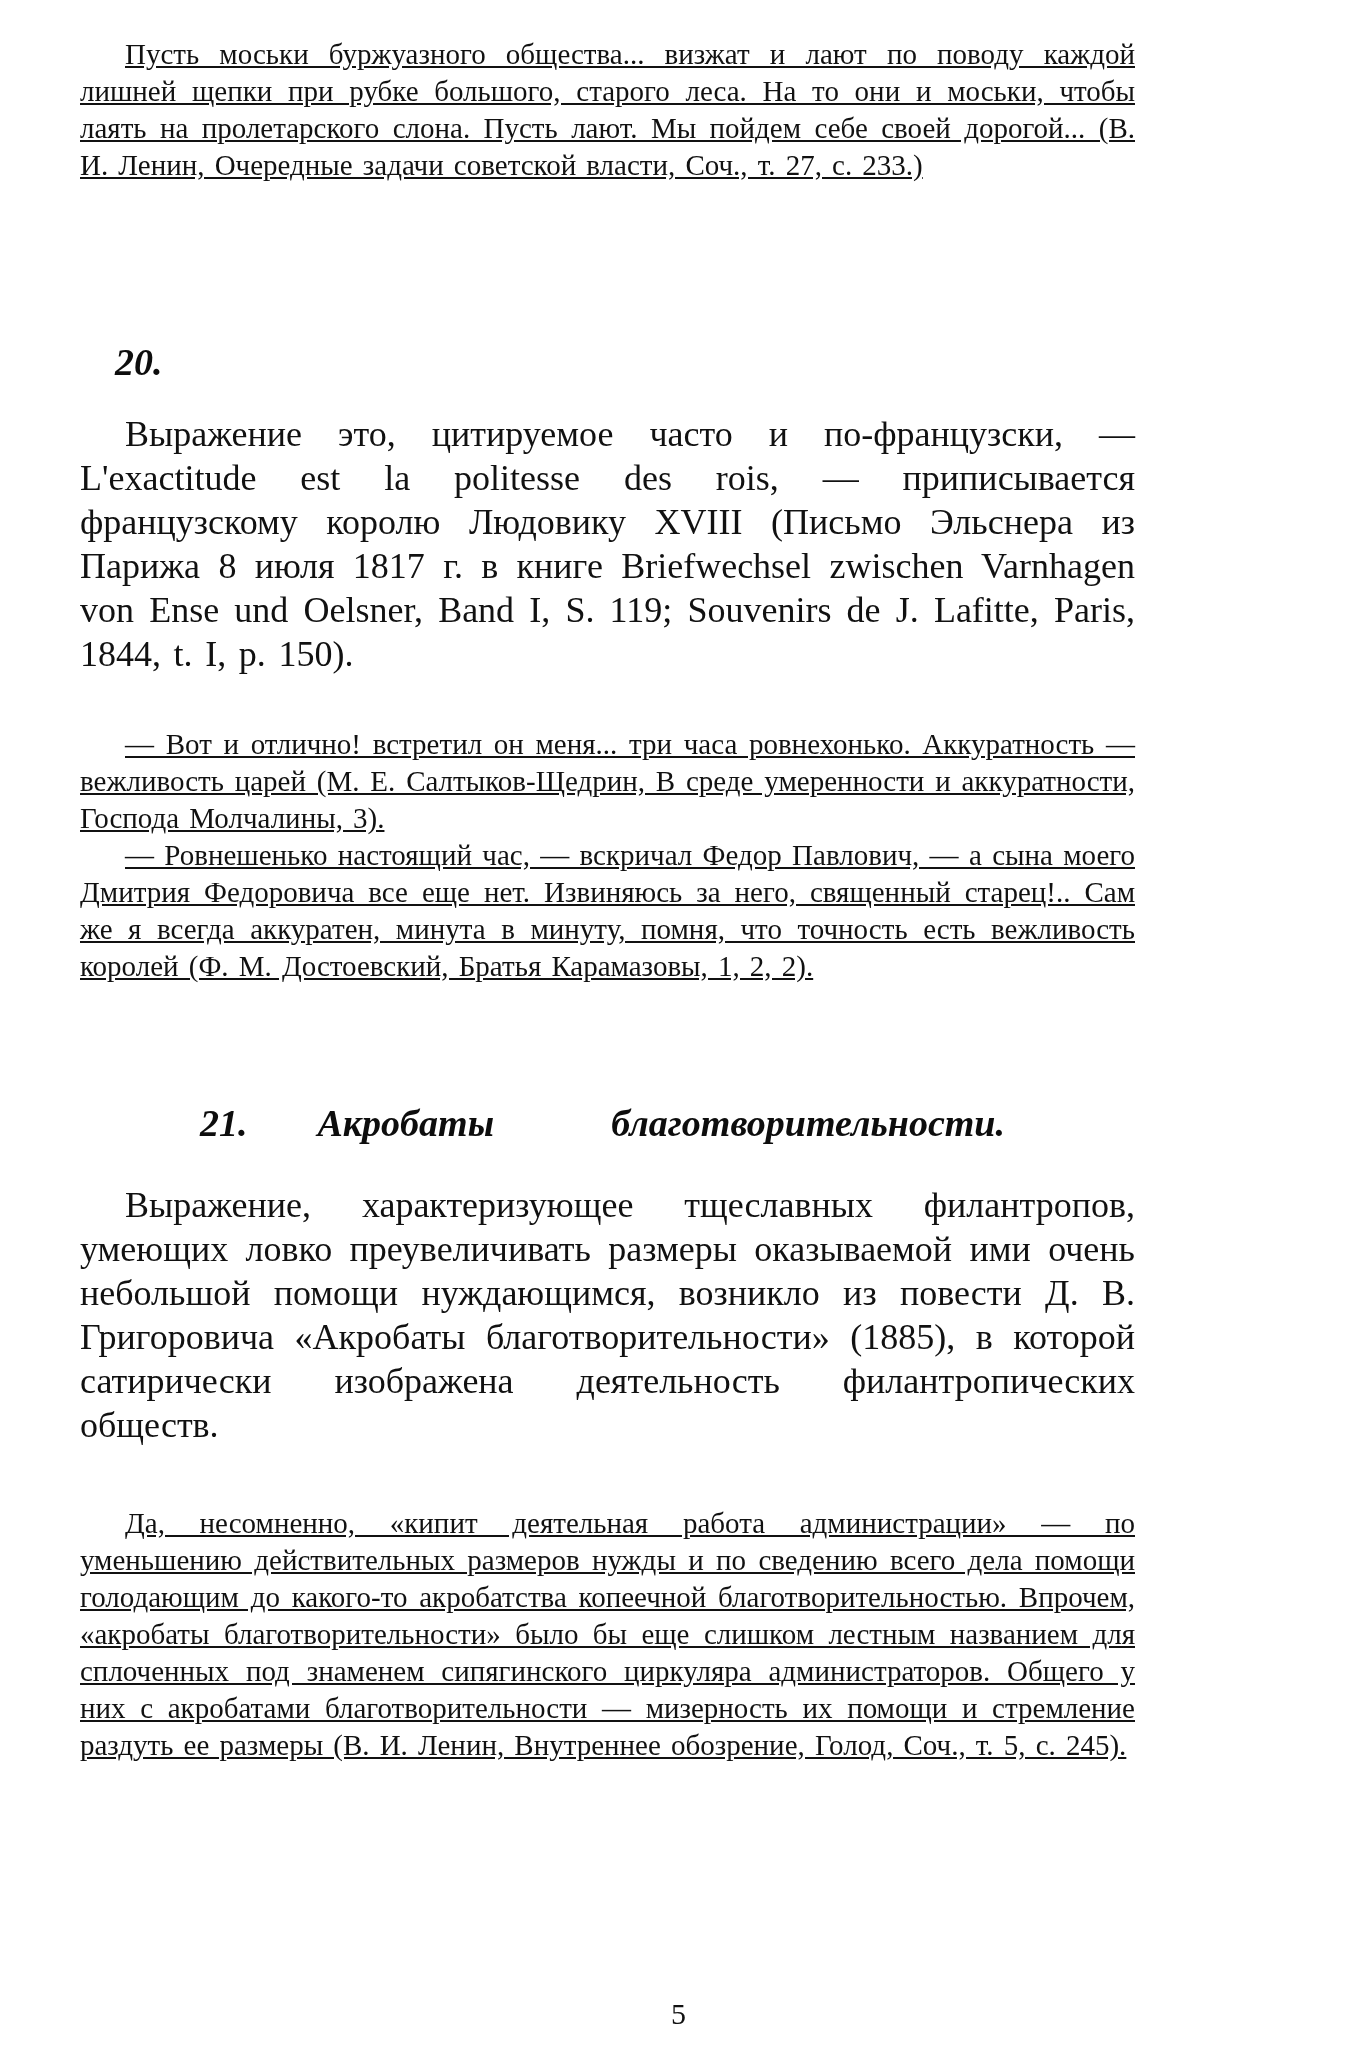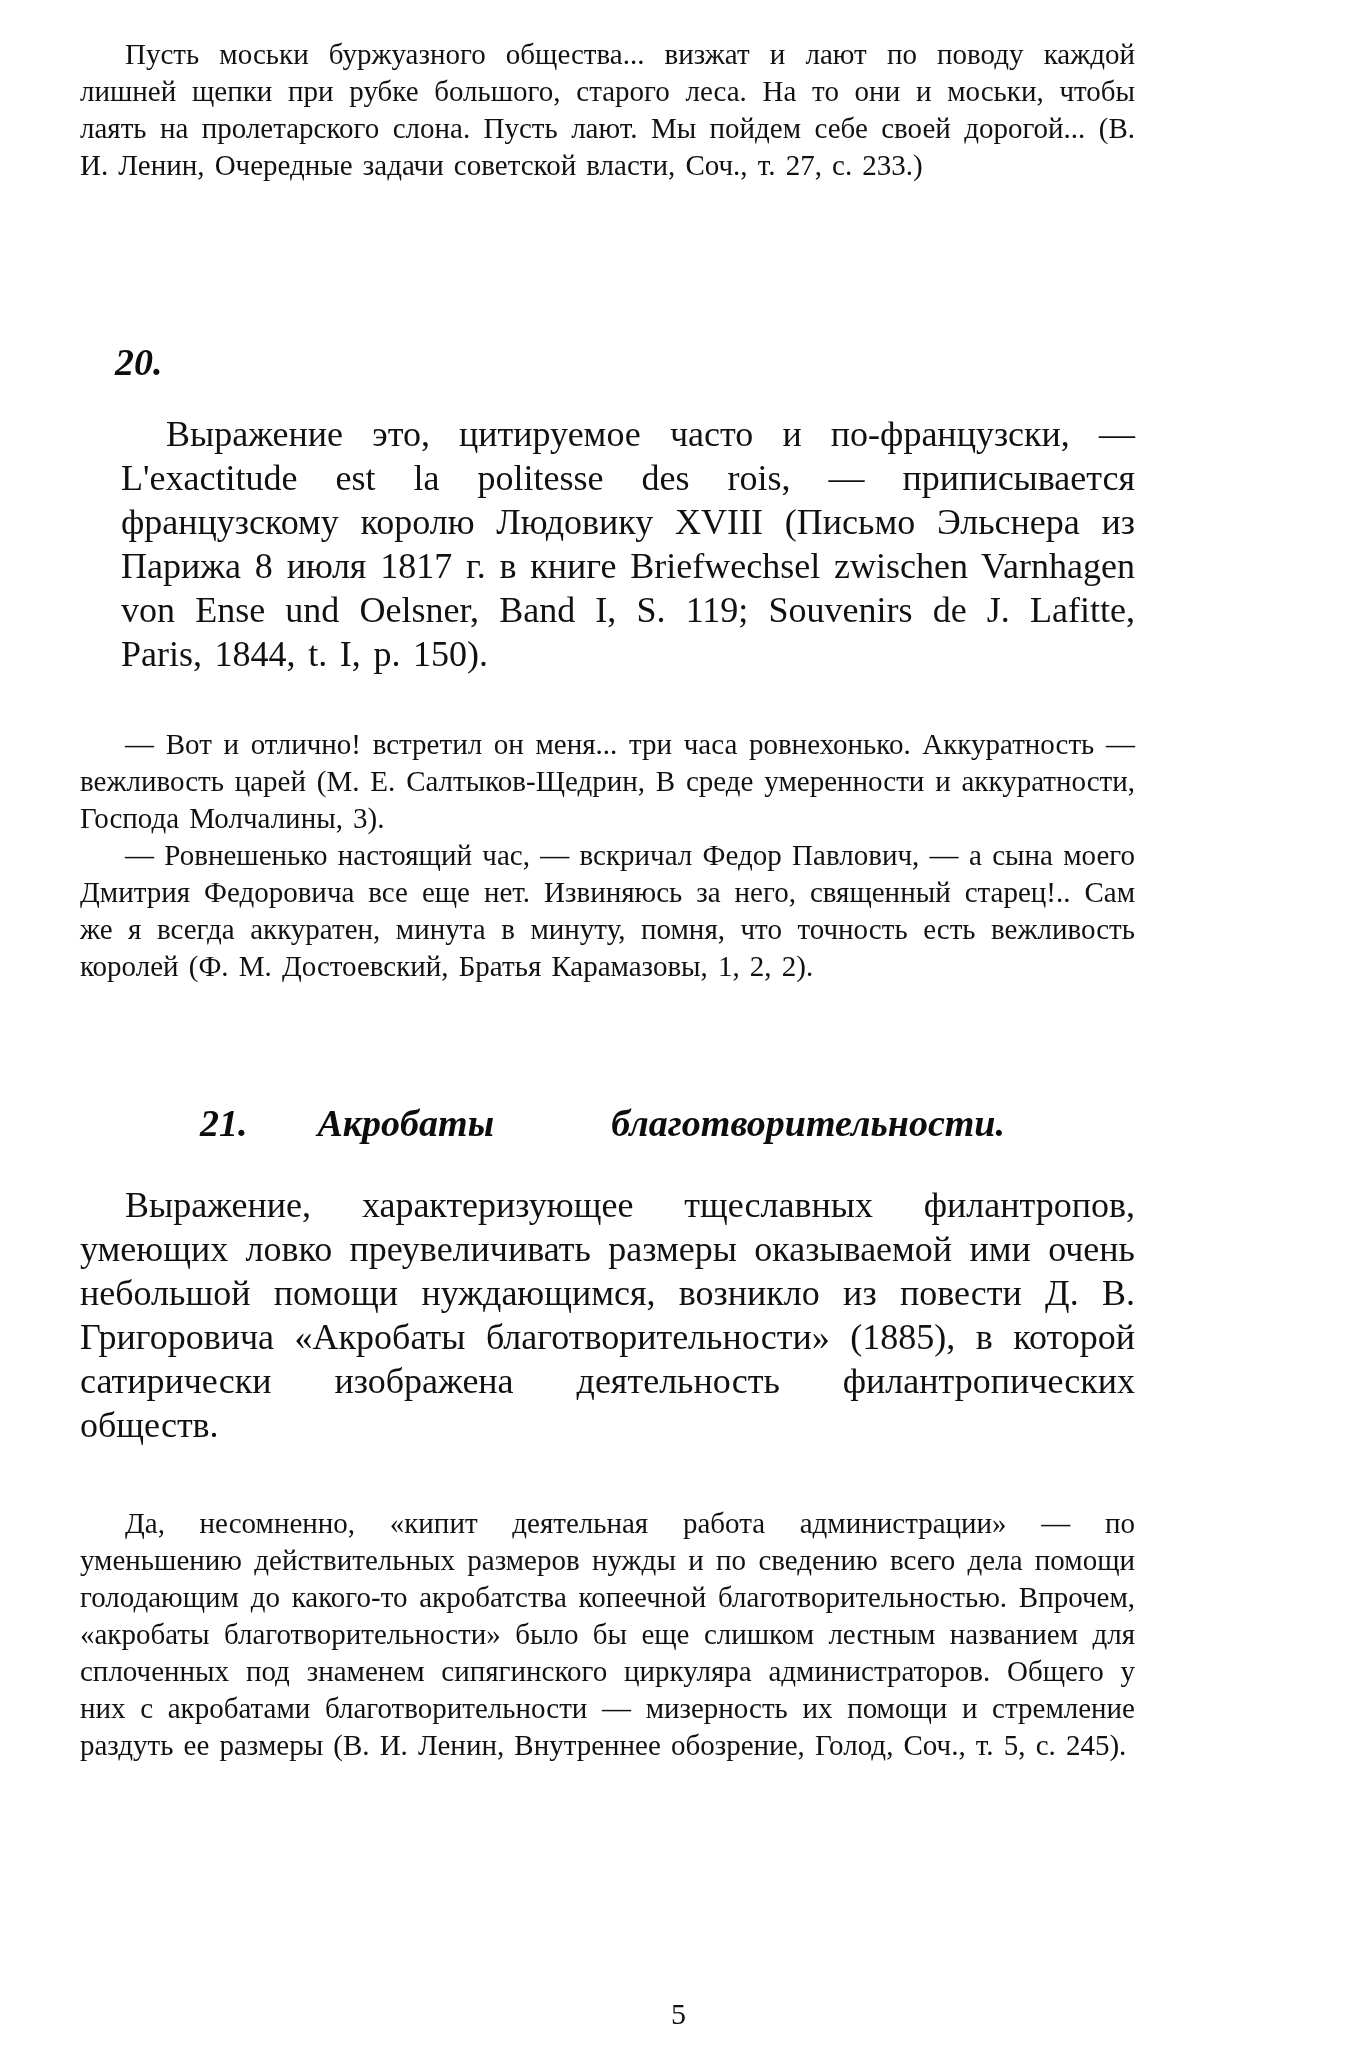--- a/index.html
+++ b/index.html
@@ -16,20 +16,21 @@
   .content { padding: 36px 137px 0 80px; }
 
   .small-text {
     font-size: 29px;
     line-height: 37px;
     text-align: justify;
     text-indent: 45px;
     margin-right: 85px;
     word-spacing: 0.10em;
     hyphens: auto;
+    text-decoration: underline;
   }
   .body-text {
     font-size: 36px;
     line-height: 44px;
     text-align: justify;
     text-indent: 45px;
     margin-right: 85px;
     word-spacing: 0.10em;
     hyphens: auto;
   }
@@ -45,21 +46,21 @@
   .entry-number { white-space: nowrap; }
   .heading-title {
     flex: 1;
     text-align: justify;
     text-align-last: justify;
   }
   .heading-line2 { text-align: center; }
 
   .entry20-heading { margin-top: 148px; margin-left: 35px; }
   .entry20-heading .heading-title { margin-left: 108px; }
-  .entry20-body  { margin-top: 20px; margin-left: 41px; }
+  .entry20-body  { margin-top: 20px; }
   .entry20-quote1 { margin-top: 50px; }
   .entry20-quote2 { margin-top: 0; }
 
   .entry21-heading { margin-top: 108px; margin-left: 120px; margin-right: 215px; }
   .entry21-heading .heading-title { margin-left: 70px; }
   .entry21-body  { margin-top: 30px; }
   .entry21-quote1 { margin-top: 58px; }
 
   .page-number {
     position: absolute;

